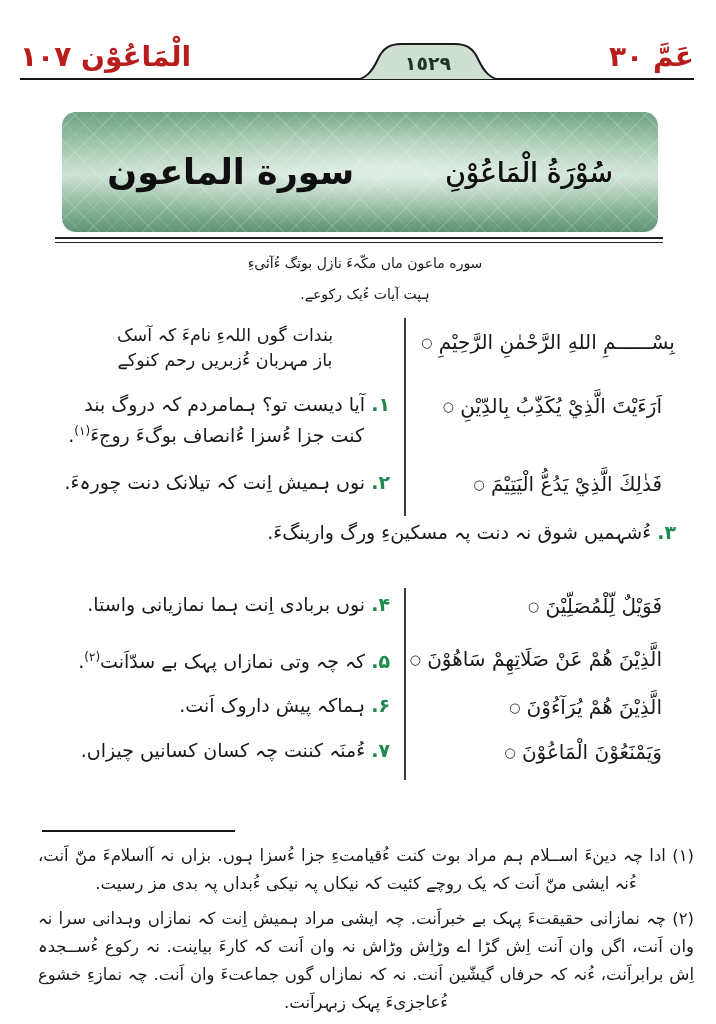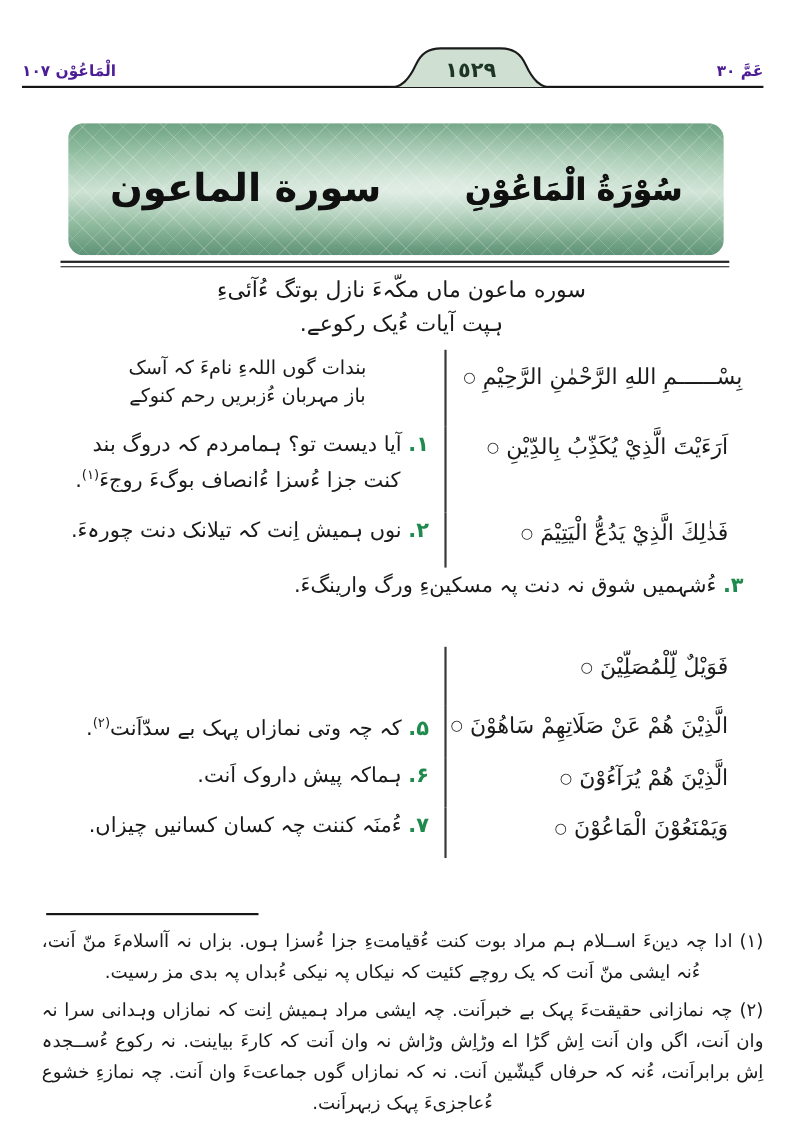--- a/index.html
+++ b/index.html
@@ -8,44 +8,44 @@
     background:#ffffff; overflow:hidden; direction:rtl;
     font-family:"DejaVu Sans", sans-serif; color:#1a1a1a;
   }
 
   
   .header {
     position:absolute; top:38px; left:20px; right:22px; height:40px;
     border-bottom:2px solid #161616;
     display:flex; justify-content:space-between; align-items:flex-end;
   }
-  .h-label { color:#4c1d95; font-size:14px; font-weight:bold; padding-bottom:5px; white-space:nowrap; }
+  .h-label { color:#b91c1c; font-size:28px; font-weight:bold; padding-bottom:5px; white-space:nowrap; }
   .bump { position:absolute; left:333px; bottom:-2px; width:150px; height:38px; }
   .bump text { font-size:19px; font-weight:bold; fill:#1d3527; font-family:"DejaVu Sans", sans-serif; }
 
   
   .banner {
     position:absolute; top:112px; left:62px; right:58px; height:120px;
     border-radius:14px;
     background:
       radial-gradient(90% 70% at 55% 45%, rgba(255,255,255,0.50), rgba(255,255,255,0) 70%),
       repeating-linear-gradient(45deg, rgba(255,255,255,0.16) 0 1px, transparent 1px 13px),
       repeating-linear-gradient(-45deg, rgba(255,255,255,0.16) 0 1px, transparent 1px 13px),
       linear-gradient(180deg, #6fa384 0%, #9ec7ab 30%, #c9dfd0 52%, #93bda1 75%, #5e9276 100%);
     display:flex; justify-content:space-around; align-items:center;
   }
-  .calli { font-size:28px; font-weight:bold; color:#101010; text-shadow:0.6px 0 #101010; }
+  .calli { font-size:28px; font-weight:normal; color:#101010; text-shadow:0.6px 0 #101010; }
   .plain { font-size:35px; font-weight:bold; color:#101010; }
   .banner-divider {
     position:absolute; top:237px; left:55px; right:53px; height:3px;
     border-top:2px solid #222; border-bottom:1px solid #222;
   }
 
   
-  .intro { position:absolute; top:248px; left:0; right:0; text-align:center; font-size:20px; line-height:31px;padding-left:14px; }
+  .intro { position:absolute; top:248px; left:0; right:0; text-align:center; font-size:14px; line-height:31px;padding-left:14px; }
 
   
   .main { position:absolute; top:318px; right:26px; left:56px; }
   .row  { display:flex; }
   .cell-a {
     flex:0 0 286px; width:286px; box-sizing:border-box;
     border-left:2px solid #3b3b3b;
     padding:6px 28px 0 8px;
     font-size:20px; font-weight:normal; white-space:nowrap;
   }
@@ -135,20 +135,24 @@
         <p class="t"><span class="vnum">۳.</span>
           <span>ءُشہمیں شوق نہ دنت پہ مسکینءِ ورگ وارینگءَ.</span></p>
       </div>
     </div>
 
     <div class="row">
       <div class="cell-a">
         <span>فَوَيْلٌ لِّلْمُصَلِّيْنَ</span>
         <span class="ayah-mark">○</span>
       </div>
+      <div class="cell-t">
+        <p class="t"><span class="vnum">۴.</span>
+          <span>نوں بربادی اِنت ہما نمازیانی واستا.</span></p>
+      </div>
     </div>
 
     <div class="row">
       <div class="cell-a">
         <span>الَّذِيْنَ هُمْ عَنْ صَلَاتِهِمْ سَاهُوْنَ</span>
         <span class="ayah-mark">○</span>
       </div>
       <div class="cell-t">
         <p class="t"><span class="vnum">۵.</span>
           <span>کہ چہ وتی نمازاں پہک بے سدّاَنت</span><sup class="ref">(۲)</sup><span>.</span></p>

